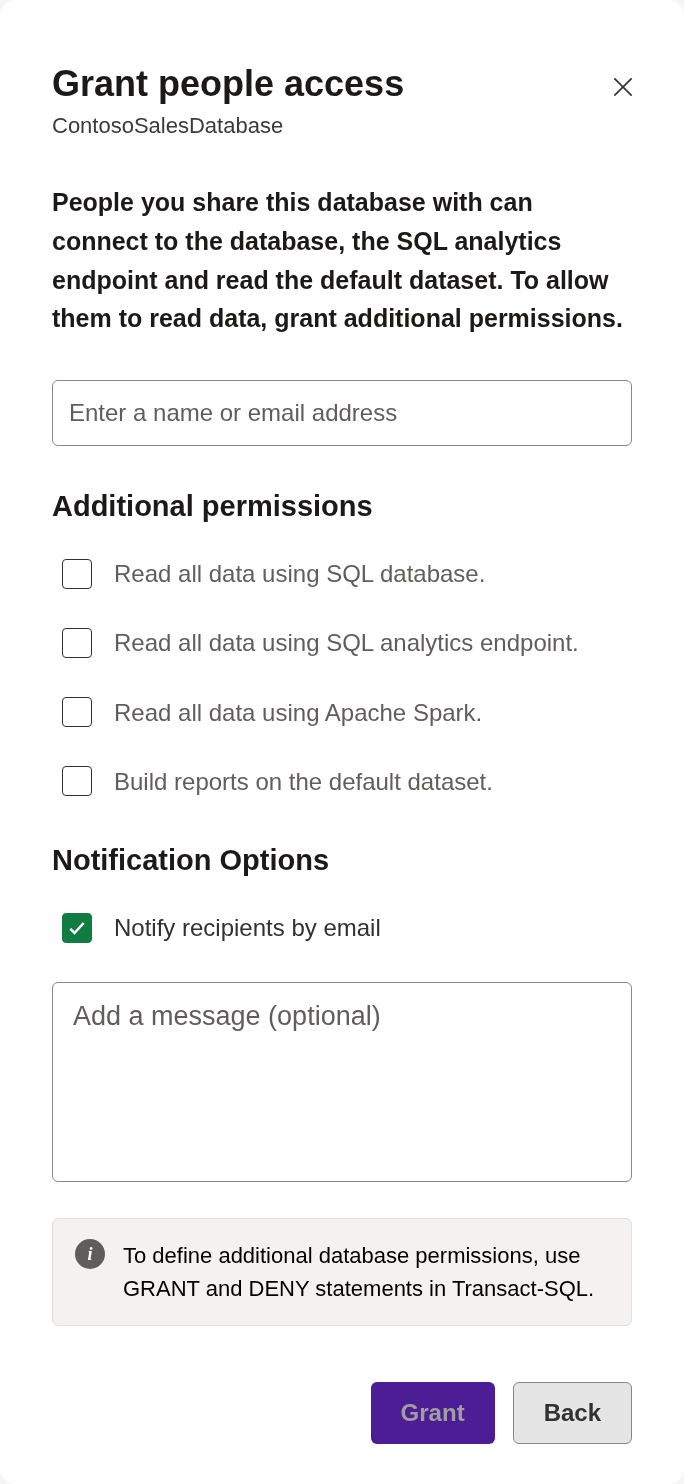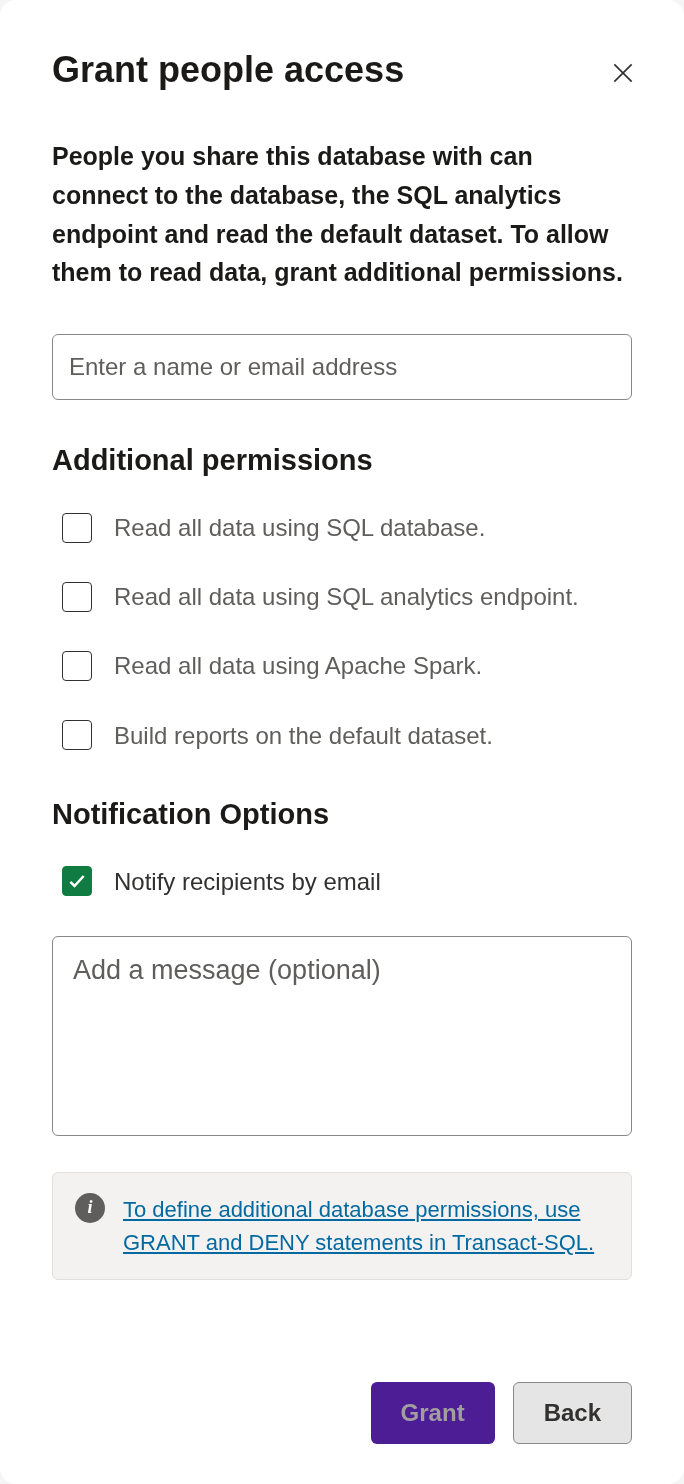--- a/index.html
+++ b/index.html
@@ -12,21 +12,21 @@
       background: #f5f5f5;
       width: 684px;
       height: 1484px;
       overflow: hidden;
     }
     .dialog {
       background: #ffffff;
       width: 684px;
       height: 1484px;
       border-radius: 16px;
-      padding: 48px 52px 40px 52px;
+      padding: 62px 52px 40px 52px;
       position: relative;
       display: flex;
       flex-direction: column;
     }
     .header {
       display: flex;
       justify-content: space-between;
       align-items: flex-start;
     }
     .title-block {
@@ -164,23 +164,22 @@
       display: flex;
       align-items: center;
       justify-content: center;
       font-size: 18px;
       font-weight: 600;
       font-family: Georgia, serif;
       font-style: italic;
     }
     .info-text {
       font-size: 22px;
-      color: #0369a1;
+      color: #000000;
       line-height: 1.5;
-      text-decoration: underline;
     }
     .footer {
       display: flex;
       justify-content: flex-end;
       gap: 18px;
       margin-top: auto;
       padding-top: 40px;
     }
     .btn {
       height: 62px;
@@ -204,20 +203,21 @@
     }
   </style>
 </head>
 <body>
 
 <div class="dialog">
 
   <div class="header">
     <div class="title-block">
       <h1 class="title">Grant people access</h1>
+      <div class="subtitle">ContosoSalesDatabase</div>
     </div>
     <button class="close-btn">
       <svg viewBox="0 0 24 24" fill="none">
         <line x1="4" y1="4" x2="20" y2="20"></line>
         <line x1="20" y1="4" x2="4" y2="20"></line>
       </svg>
     </button>
   </div>
 
   <p class="description">People you share this database with can connect to the database, the SQL analytics endpoint and read the default dataset. To allow them to read data, grant additional permissions.</p>

